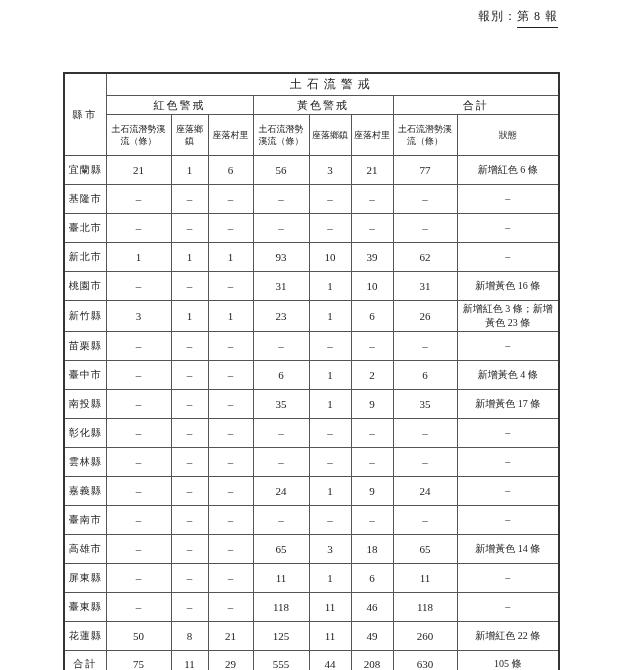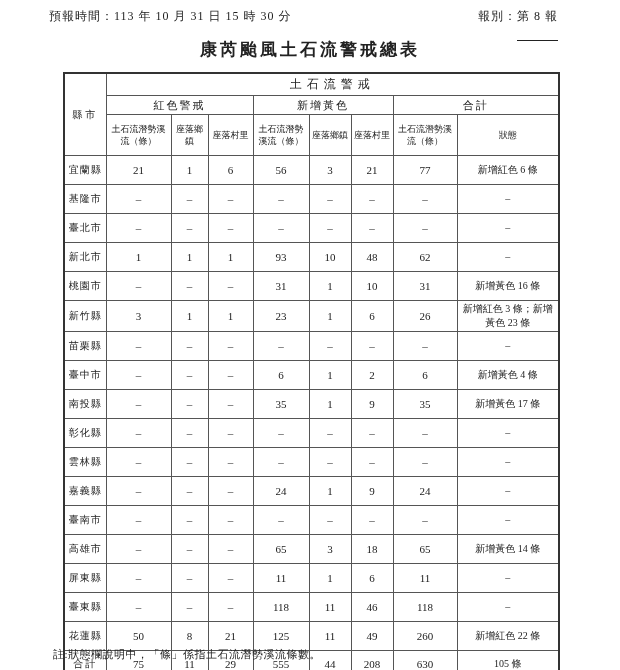--- a/index.html
+++ b/index.html
@@ -14,21 +14,21 @@
   .page{position:relative;width:620px;height:670px;background:#fff;}
 
   .topbar-left{
     position:absolute;top:8px;left:49px;
     font-size:12px;letter-spacing:1px;white-space:nowrap;
   }
   .topbar-right{
     position:absolute;top:8px;right:62px;
     font-size:12px;letter-spacing:1px;white-space:nowrap;
   }
-  .underlined{border-bottom:1px solid #222;padding-bottom:17px;margin-top:43px;}
+  .underlined{border-bottom:1px solid #222;padding-bottom:4px;margin-top:43px;}
 
   .doc-title{
     position:absolute;top:38px;left:0;width:620px;
     text-align:center;font-size:17px;font-weight:700;letter-spacing:3px;
   }
 
   table.doc-table{
     position:absolute;top:72px;left:63px;
     width:495px;
     border-collapse:collapse;
@@ -57,46 +57,44 @@
   .footnote{
     position:absolute;top:647px;left:53px;
     font-size:11px;letter-spacing:0.5px;white-space:nowrap;
   }
 </style>
 </head>
 <body>
 
 <div class="page">
 
-  <div class="topbar-left">預報時間：113 年 10 月 31 日 15 時 30 分</div>
 
   <div class="topbar-right"><span>報別：</span><span class="underlined">第 8 報</span></div>
 
-  <div class="doc-title">康芮颱風土石流警戒總表</div>
 
   <table class="doc-table">
     <colgroup>
       <col style="width:42px">
       <col style="width:65px">
       <col style="width:37px">
       <col style="width:45px">
       <col style="width:56px">
       <col style="width:42px">
       <col style="width:42px">
       <col style="width:64px">
       <col style="width:102px">
     </colgroup>
     <thead>
       <tr>
         <th rowspan="3" class="hdr-corner">縣市</th>
         <th colspan="8" class="hdr-group">土石流警戒</th>
       </tr>
       <tr>
         <th colspan="3" class="hdr-section">紅色警戒</th>
-        <th colspan="3" class="hdr-section">新增黃色</th>
+        <th colspan="3" class="hdr-section">黃色警戒</th>
         <th colspan="2" class="hdr-section">合計</th>
       </tr>
       <tr>
         <th class="hdr-sub">土石流潛勢溪流（條）</th>
         <th class="hdr-sub">座落鄉鎮</th>
         <th class="hdr-sub">座落村里</th>
         <th class="hdr-sub hdr-narrow">土石流潛勢溪流（條）</th>
         <th class="hdr-sub">座落鄉鎮</th>
         <th class="hdr-sub">座落村里</th>
         <th class="hdr-sub hdr-narrow">土石流潛勢溪流（條）</th>
@@ -137,21 +135,21 @@
           <td class="num">–</td>
           <td class="status">–</td>
         </tr>
         <tr>
           <td class="county">新北市</td>
           <td class="num">1</td>
           <td class="num">1</td>
           <td class="num">1</td>
           <td class="num">93</td>
           <td class="num">10</td>
-          <td class="num">48</td>
+          <td class="num">39</td>
           <td class="num">62</td>
           <td class="status">–</td>
         </tr>
         <tr>
           <td class="county">桃園市</td>
           <td class="num">–</td>
           <td class="num">–</td>
           <td class="num">–</td>
           <td class="num">31</td>
           <td class="num">1</td>
@@ -298,15 +296,14 @@
           <td class="num">29</td>
           <td class="num">555</td>
           <td class="num">44</td>
           <td class="num">208</td>
           <td class="num">630</td>
           <td class="status">105 條</td>
         </tr>
       </tbody>
   </table>
 
-  <div class="footnote">註:狀態欄說明中，「條」係指土石流潛勢溪流條數。</div>
 
 </div>
 
 </body></html>

